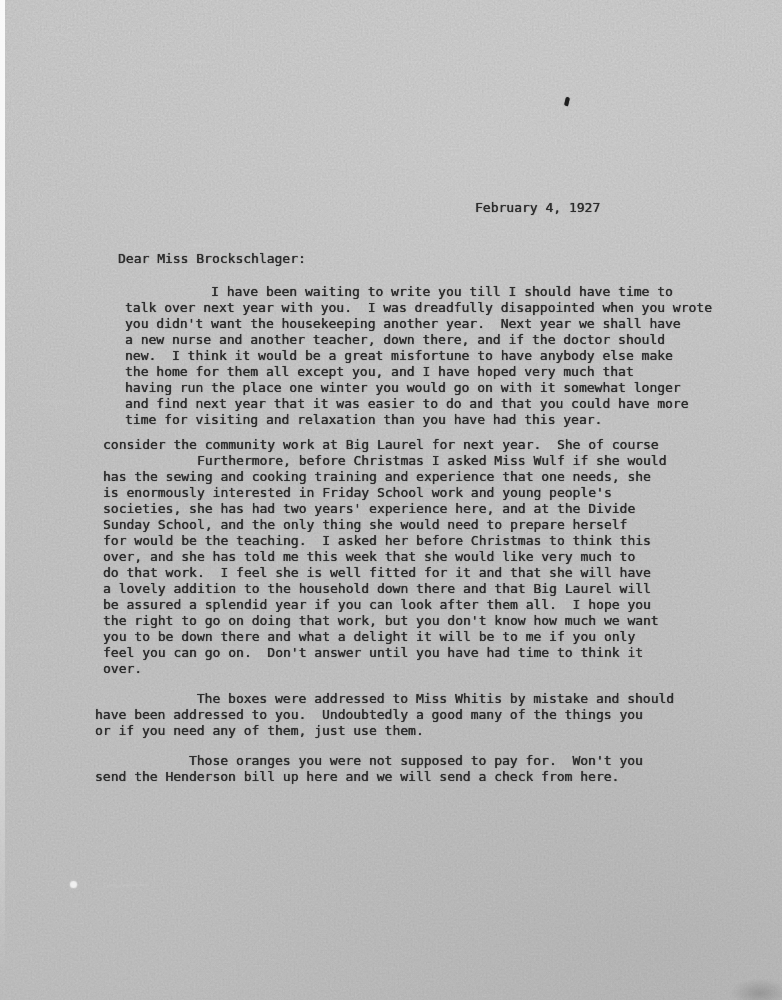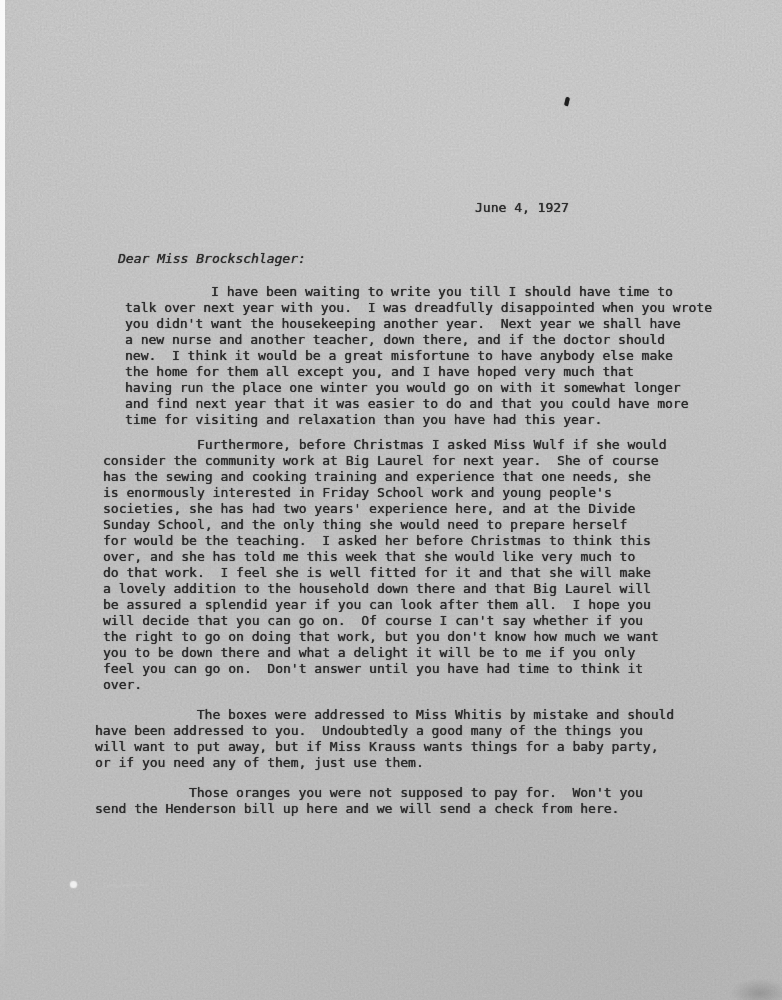--- a/index.html
+++ b/index.html
@@ -39,21 +39,21 @@
   }
   .letter-text { position: absolute; }
   .line {
     white-space: pre;
     font-size: 13px;
     line-height: 16px;
     letter-spacing: 0px;
     text-shadow: 0 0 0.7px var(--ink, #2d2d2d), 0.4px 0.4px 0.7px rgba(45,45,45,0.40);
   }
   .date-block   { left: 475px; top: 200px; }
-  .salutation   { left: 118px; top: 251px; font-style: italic; }
+  .salutation   { left: 118px; top: 251px; }
   .body-block   { left: 95px;  top: 284px; }
   .para { margin: 0 0 14px 0; }
   .para:nth-child(1) { margin-left: 30px; margin-bottom: 9px; }
   .para:nth-child(2) { margin-left: 8px; }
   .ink-speck {
     position: absolute;
     left: 565px; top: 97px;
     width: 4px; height: 9px;
     background: #1f1f1f;
     border-radius: 2px 2px 1px 2px;
@@ -96,58 +96,56 @@
                 0 0 0 0 0.95
                 0.4 0.4 0.4 0 -0.55"></feColorMatrix>
     </filter>
     <rect width="782" height="1000" filter="url(#fibers)" opacity="0.30"></rect>
   </svg>
 
   <div class="vignette"></div>
 
   <div class="edge-strip"></div>
 
-  <div class="letter-text date-block line">June 4, 1927</div>
+  <div class="letter-text date-block line">February 4, 1927</div>
 
   <div class="letter-text salutation line">Dear Miss Brockschlager:</div>
 
   <div class="letter-text body-block">
       <div class="para">
         <div class="line">           I have been waiting to write you till I should have time to</div>
         <div class="line">talk over next year with you.  I was dreadfully disappointed when you wrote</div>
         <div class="line">you didn't want the housekeeping another year.  Next year we shall have</div>
         <div class="line">a new nurse and another teacher, down there, and if the doctor should</div>
         <div class="line">new.  I think it would be a great misfortune to have anybody else make</div>
         <div class="line">the home for them all except you, and I have hoped very much that</div>
         <div class="line">having run the place one winter you would go on with it somewhat longer</div>
         <div class="line">and find next year that it was easier to do and that you could have more</div>
         <div class="line">time for visiting and relaxation than you have had this year.</div>
       </div>
       <div class="para">
+        <div class="line">consider the community work at Big Laurel for next year.  She of course</div>
         <div class="line">            Furthermore, before Christmas I asked Miss Wulf if she would</div>
-        <div class="line">consider the community work at Big Laurel for next year.  She of course</div>
         <div class="line">has the sewing and cooking training and experience that one needs, she</div>
         <div class="line">is enormously interested in Friday School work and young people's</div>
         <div class="line">societies, she has had two years' experience here, and at the Divide</div>
         <div class="line">Sunday School, and the only thing she would need to prepare herself</div>
         <div class="line">for would be the teaching.  I asked her before Christmas to think this</div>
         <div class="line">over, and she has told me this week that she would like very much to</div>
-        <div class="line">do that work.  I feel she is well fitted for it and that she will make</div>
+        <div class="line">do that work.  I feel she is well fitted for it and that she will have</div>
         <div class="line">a lovely addition to the household down there and that Big Laurel will</div>
         <div class="line">be assured a splendid year if you can look after them all.  I hope you</div>
-        <div class="line">will decide that you can go on.  Of course I can't say whether if you</div>
         <div class="line">the right to go on doing that work, but you don't know how much we want</div>
         <div class="line">you to be down there and what a delight it will be to me if you only</div>
         <div class="line">feel you can go on.  Don't answer until you have had time to think it</div>
         <div class="line">over.</div>
       </div>
       <div class="para">
         <div class="line">             The boxes were addressed to Miss Whitis by mistake and should</div>
         <div class="line">have been addressed to you.  Undoubtedly a good many of the things you</div>
-        <div class="line">will want to put away, but if Miss Krauss wants things for a baby party,</div>
         <div class="line">or if you need any of them, just use them.</div>
       </div>
       <div class="para">
         <div class="line">            Those oranges you were not supposed to pay for.  Won't you</div>
         <div class="line">send the Henderson bill up here and we will send a check from here.</div>
       </div>
     </div>
 
   <div class="ink-speck"></div>
   <div class="punch-dot"></div>

